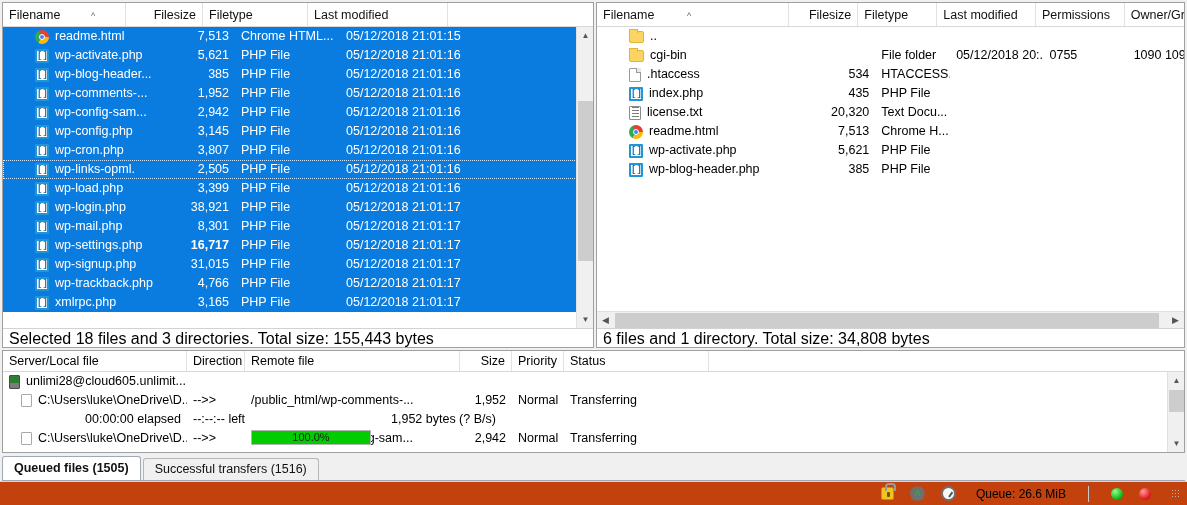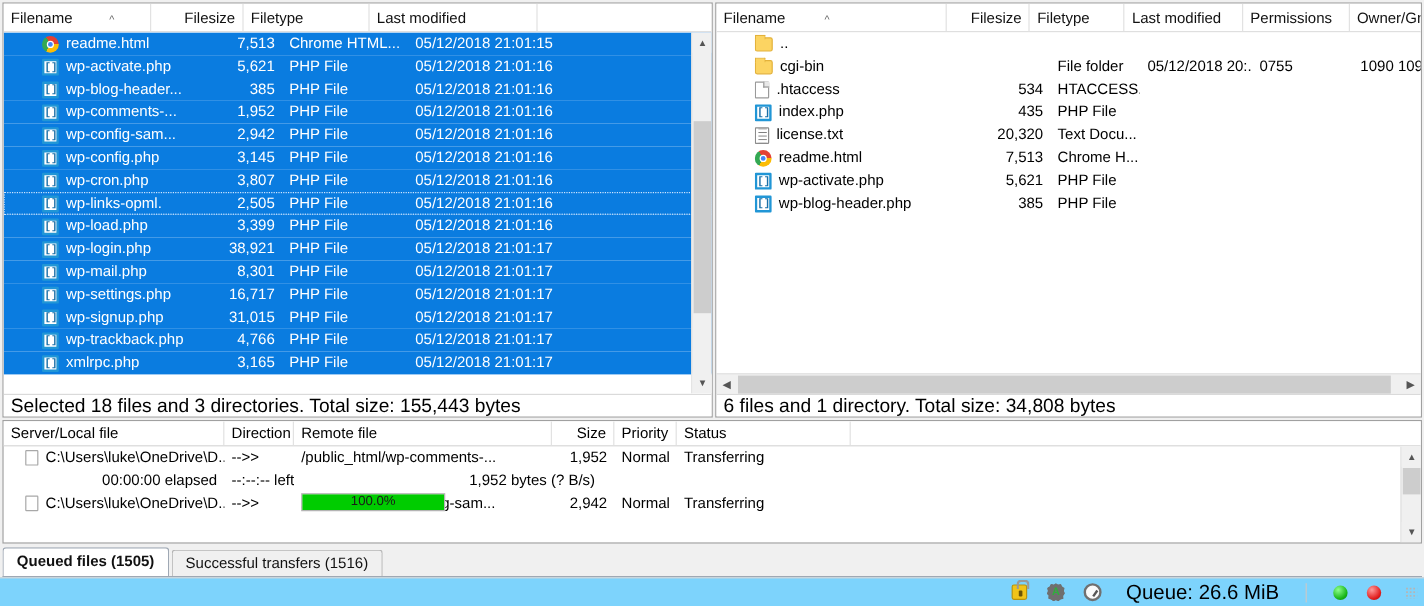--- a/index.html
+++ b/index.html
@@ -289,27 +289,27 @@
     font-weight: bold;
     height: 24px;
     line-height: 23px;
     border-color: #9fa8b4;
     position: relative; z-index: 2;
   }
 
   
   .statusbar {
     height: 24px; flex: 0 0 24px;
-    background: #7dd3fc;
+    background: #c2410c;
     border-top: 1px solid #d6d6d6;
     display: flex; align-items: center;
     justify-content: flex-end;
     padding-right: 6px;
     gap: 16px;
-    font-size: 17px;
+    font-size: 12px;
   }
   .sb-sep {
     width: 1px; height: 16px; background: #c9c9c9; margin: 0 6px;
   }
   .lock {
     width: 13px; height: 13px;
     background: #f0c419;
     border: 1px solid #b8940f;
     border-radius: 2px;
     position: relative;
@@ -492,21 +492,21 @@
               </div>
               <div class="cell num" style="width: 77px;">8,301</div>
               <div class="cell" style="width: 105px;">PHP File</div>
               <div class="cell" style="width: 140px;">05/12/2018 21:01:17</div>
             </div>
             <div class="row sel">
               <div class="cell name" style="width: 123px;">
                 <span class="ic ic-php">[]</span>
                 <span>wp-settings.php</span>
               </div>
-              <div class="cell num" style="width: 77px;">16,717</div>
+              <div class="cell num" style="width: 77px; font-weight: bold;">16,717</div>
               <div class="cell" style="width: 105px;">PHP File</div>
               <div class="cell" style="width: 140px;">05/12/2018 21:01:17</div>
             </div>
             <div class="row sel">
               <div class="cell name" style="width: 123px;">
                 <span class="ic ic-php">[]</span>
                 <span>wp-signup.php</span>
               </div>
               <div class="cell num" style="width: 77px;">31,015</div>
               <div class="cell" style="width: 105px;">PHP File</div>
@@ -663,20 +663,26 @@
       <div class="cell" style="width:58px">Direction</div>
       <div class="cell" style="width:215px">Remote file</div>
       <div class="cell num" style="width:52px">Size</div>
       <div class="cell" style="width:52px">Priority</div>
       <div class="cell" style="width:145px">Status</div>
       <div class="cell" style="width:440px;border-right:none"></div>
     </div>
 
     <div class="qbody">
       <div id="queue-rows">
+          <div class="qrow">
+            <div class="qcell name" style="width: 360px;">
+              <span class="ic ic-server"></span>
+              <span>unlimi28@cloud605.unlimit...</span>
+            </div>
+          </div>
           <div class="qrow">
             <div class="qcell name" style="width: 184px; padding-left: 18px;">
               <span class="ic ic-qfile"></span>
               <span>C:\Users\luke\OneDrive\D...</span>
             </div>
             <div class="qcell" style="width: 58px;">--&gt;&gt;</div>
             <div class="qcell" style="width: 215px;">/public_html/wp-comments-...</div>
             <div class="qcell num" style="width: 52px;">1,952</div>
             <div class="qcell" style="width: 52px;">Normal</div>
             <div class="qcell" style="width: 145px;">Transferring</div>

